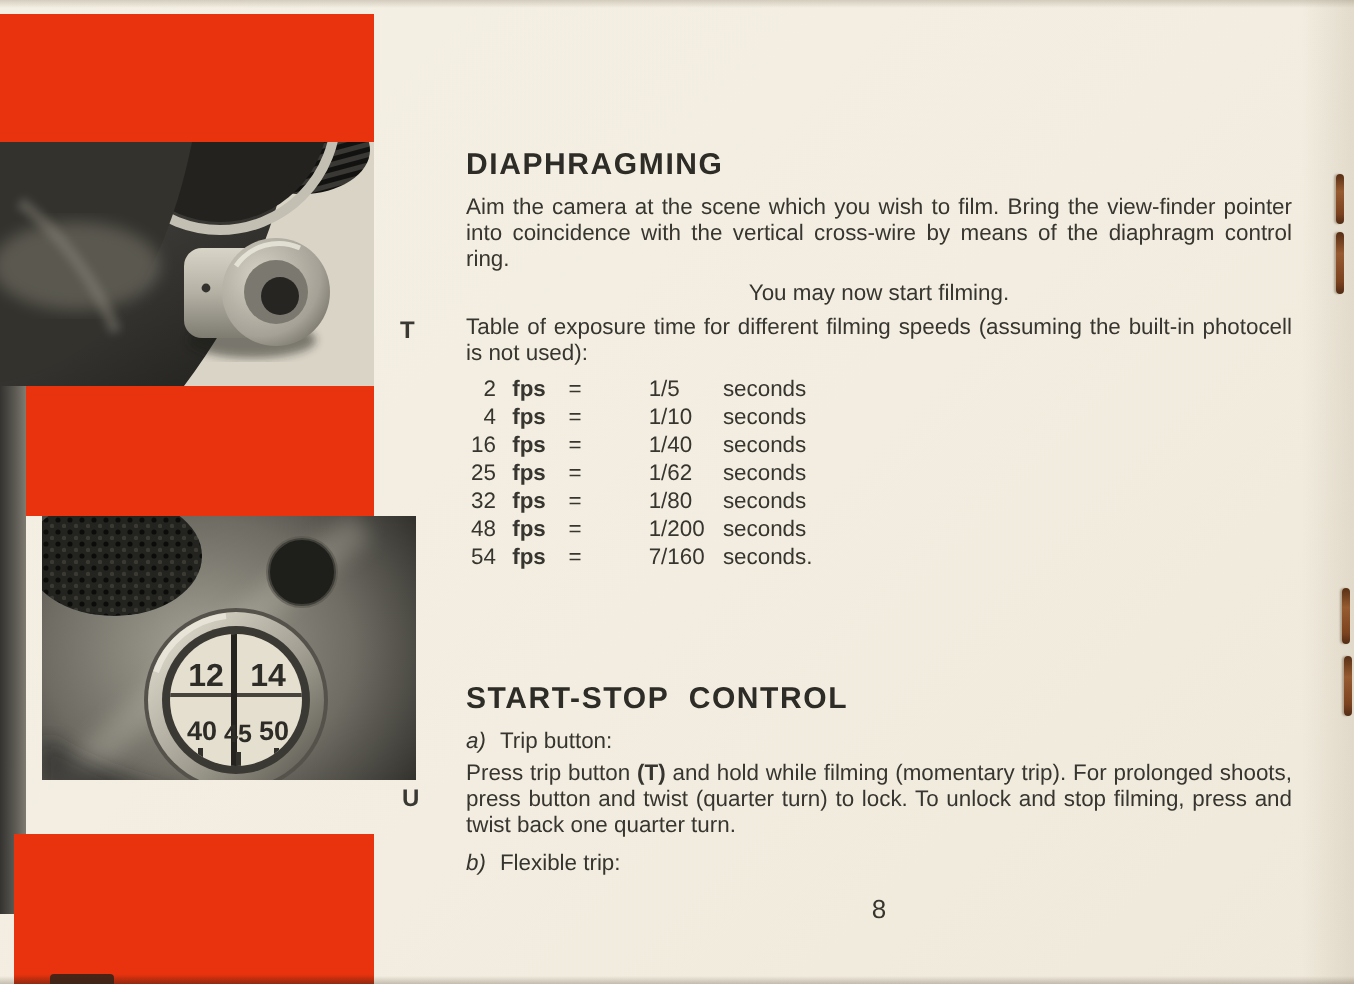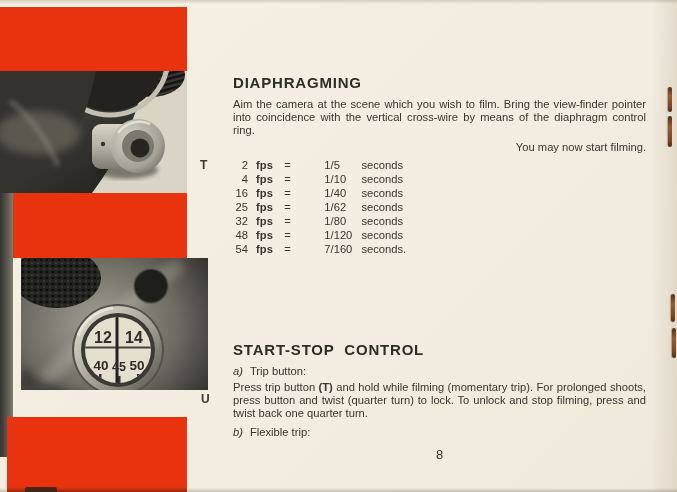--- a/index.html
+++ b/index.html
@@ -45,21 +45,21 @@
 
   
   .section { position:absolute; left:233px; width:413px; }
   .sec-diaphragming { top:75px; }
   .sec-startstop   { top:342px; }
   h1, h2 { font-size:15px; font-weight:bold; letter-spacing:.8px; color:#2e2c27;
     margin:0 0 8px 0; line-height:1; }
   h2 { word-spacing:5px; }
   .body-text { font-size:11.2px; line-height:13px; text-align:justify;
     margin:0 0 4px 0; color:#37352f; }
-  .no-just { text-align:right; }
+  .no-just { text-align:center; }
 
   .exp-table { margin-top:1px; font-size:11.2px; color:#37352f; }
   .exp-row { line-height:14px; white-space:nowrap; }
   .c-num  { display:inline-block; width:15px; text-align:right; }
   .c-fps  { display:inline-block; width:25px; margin-left:5px;font-weight:bold; }
   .c-eq   { display:inline-block; width:13px; }
   .c-frac { display:inline-block; width:34px;margin-left:24px; }
 
   .item-line { font-size:11.2px; line-height:13px; margin:0 0 3px 0; }
   .item-marker { font-style:italic; margin-right:7px; }
@@ -183,20 +183,21 @@
   <div class="red-band band-bottom" style="background: rgb(232, 51, 14);"></div>
   <div class="corner-notch"></div>
 
   <div class="fig-label label-t">T</div>
   <div class="fig-label label-u">U</div>
 
   <div class="section sec-diaphragming">
     <h1>DIAPHRAGMING</h1>
     <p class="body-text">Aim the camera at the scene which you wish to film. Bring the view-finder pointer into coincidence with the vertical cross-wire by means of the diaphragm control ring.</p>
     <p class="body-text no-just">You may now start filming.</p>
+    <p class="body-text">Table of exposure time for different filming speeds (assuming the built-in photocell is not used):</p>
 
     <div class="exp-table">
       <div class="exp-row">
         <span class="c-num">2</span>
         <span class="c-fps">fps</span>
         <span class="c-eq">=</span>
         <span class="c-frac">1/5</span>
         <span class="c-unit">seconds</span>
       </div>
       <div class="exp-row">
@@ -224,21 +225,21 @@
         <span class="c-num">32</span>
         <span class="c-fps">fps</span>
         <span class="c-eq">=</span>
         <span class="c-frac">1/80</span>
         <span class="c-unit">seconds</span>
       </div>
       <div class="exp-row">
         <span class="c-num">48</span>
         <span class="c-fps">fps</span>
         <span class="c-eq">=</span>
-        <span class="c-frac">1/120</span>
+        <span class="c-frac">1/200</span>
         <span class="c-unit">seconds</span>
       </div>
       <div class="exp-row">
         <span class="c-num">54</span>
         <span class="c-fps">fps</span>
         <span class="c-eq">=</span>
         <span class="c-frac">7/160</span>
         <span class="c-unit">seconds.</span>
       </div>
     </div>

